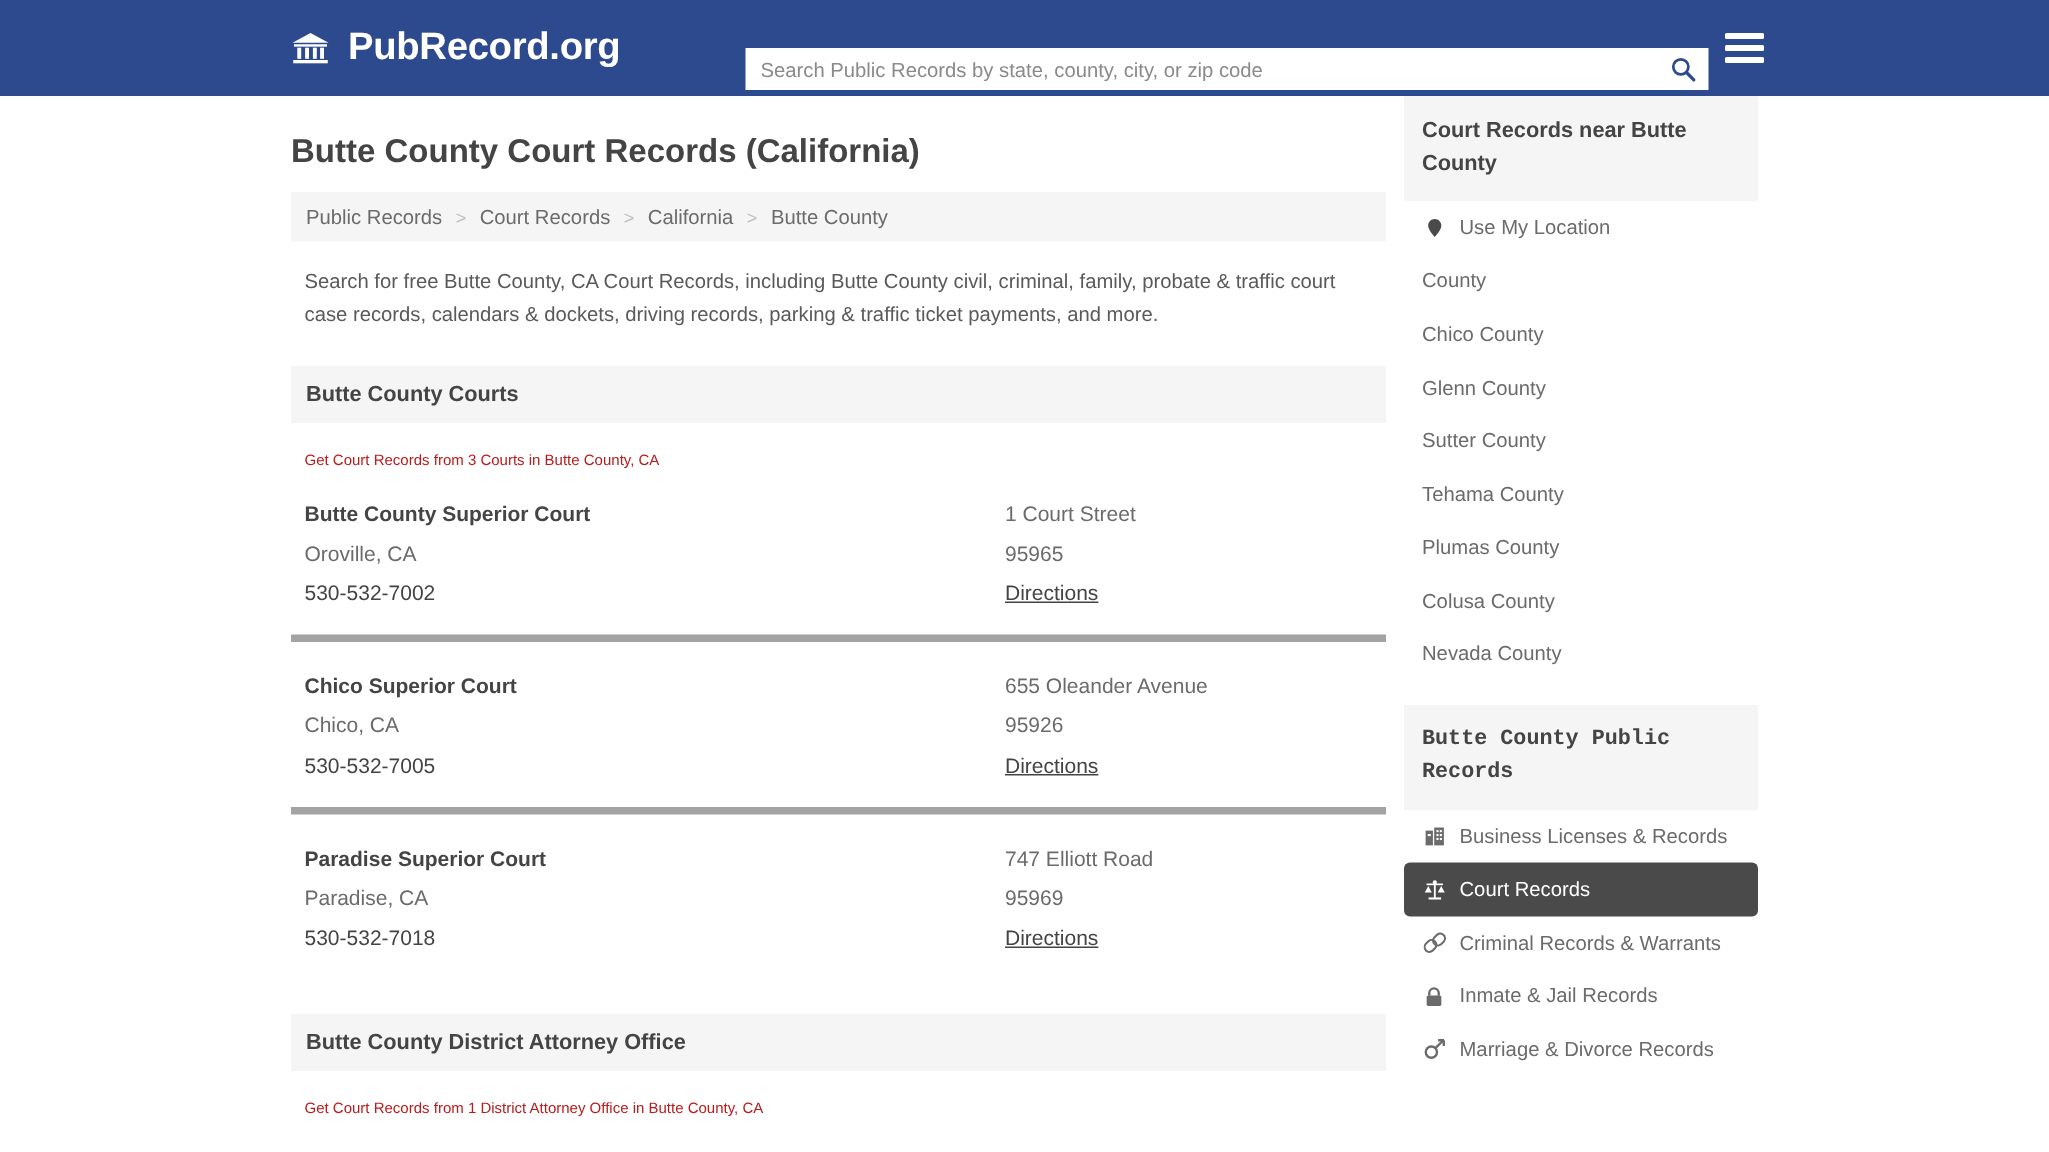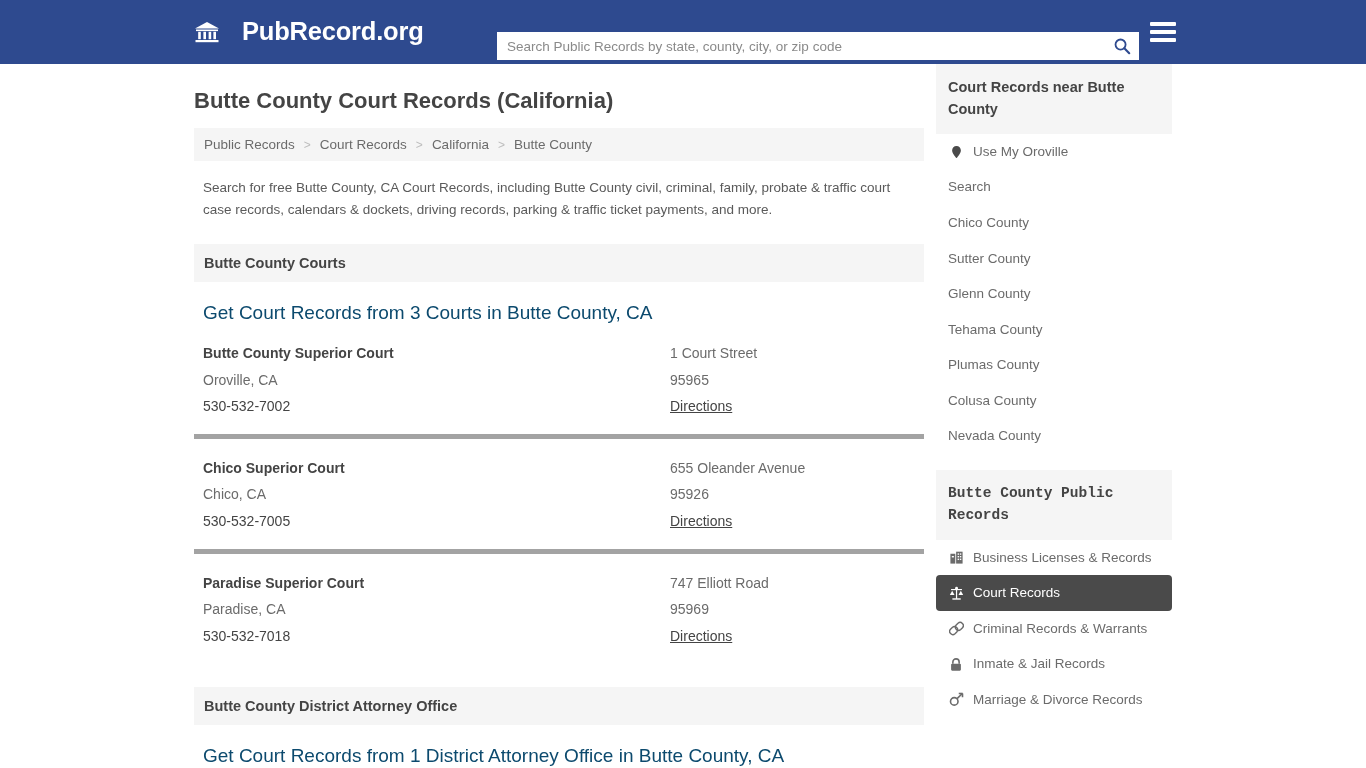--- a/index.html
+++ b/index.html
@@ -19,21 +19,21 @@
     display: flex;
     align-items: center;
     position: relative;
   }
 
   #brand {
     display: flex;
     align-items: center;
     margin-left: 194px;
     text-decoration: none;
-    gap: 22px;
+    gap: 12px;
   }
   #brand .bank-icon {
     width: 26px; height: 26px;
     display: block;
     flex: 0 0 auto;
   }
   #brand .brand-text {
     color: #ffffff;
     font-size: 25.5px;
     font-weight: bold;
@@ -138,22 +138,22 @@
   
   .section-head {
     background: #f5f5f5;
     padding: 11px 10px;
     font-size: 14.5px;
     font-weight: bold;
     color: #444444;
     margin-top: 24px;
   }
   .section-sub {
-    font-size: 19px;
-    color: #0c4a6e;
+    font-size: 10px;
+    color: #b91c1c;
     padding: 0 9px;
     margin-top: 20px;
   }
 
   
   .entry {
     display: flex;
     padding: 16px 9px 14px 9px;
     border-top: 5px solid #a3a3a3;
   }
@@ -335,41 +335,41 @@
 
     <h2 class="panel-head">Court Records near Butte County</h2>
     <ul class="panel-list">
       <li>
         <a class="panel-link" href="#">
           <span class="ico">
             <svg viewBox="0 0 16 16" width="13" height="16" aria-hidden="true">
               <path d="M8 0.6C4.9 0.6 2.6 3 2.6 6c0 4 5.4 9.4 5.4 9.4S13.4 10 13.4 6c0-3-2.3-5.4-5.4-5.4z" fill="#4a4a4a"></path>
             </svg>
           </span>
-          <span>Use My Oroville</span>
-        </a>
-      </li>
-      <li>
-        <a class="panel-link" href="#">
-          <span>Search</span>
+          <span>Use My Location</span>
+        </a>
+      </li>
+      <li>
+        <a class="panel-link" href="#">
+          <span>County</span>
         </a>
       </li>
       <li>
         <a class="panel-link" href="#">
           <span>Chico County</span>
         </a>
       </li>
       <li>
         <a class="panel-link" href="#">
+          <span>Glenn County</span>
+        </a>
+      </li>
+      <li>
+        <a class="panel-link" href="#">
           <span>Sutter County</span>
-        </a>
-      </li>
-      <li>
-        <a class="panel-link" href="#">
-          <span>Glenn County</span>
         </a>
       </li>
       <li>
         <a class="panel-link" href="#">
           <span>Tehama County</span>
         </a>
       </li>
       <li>
         <a class="panel-link" href="#">
           <span>Plumas County</span>

